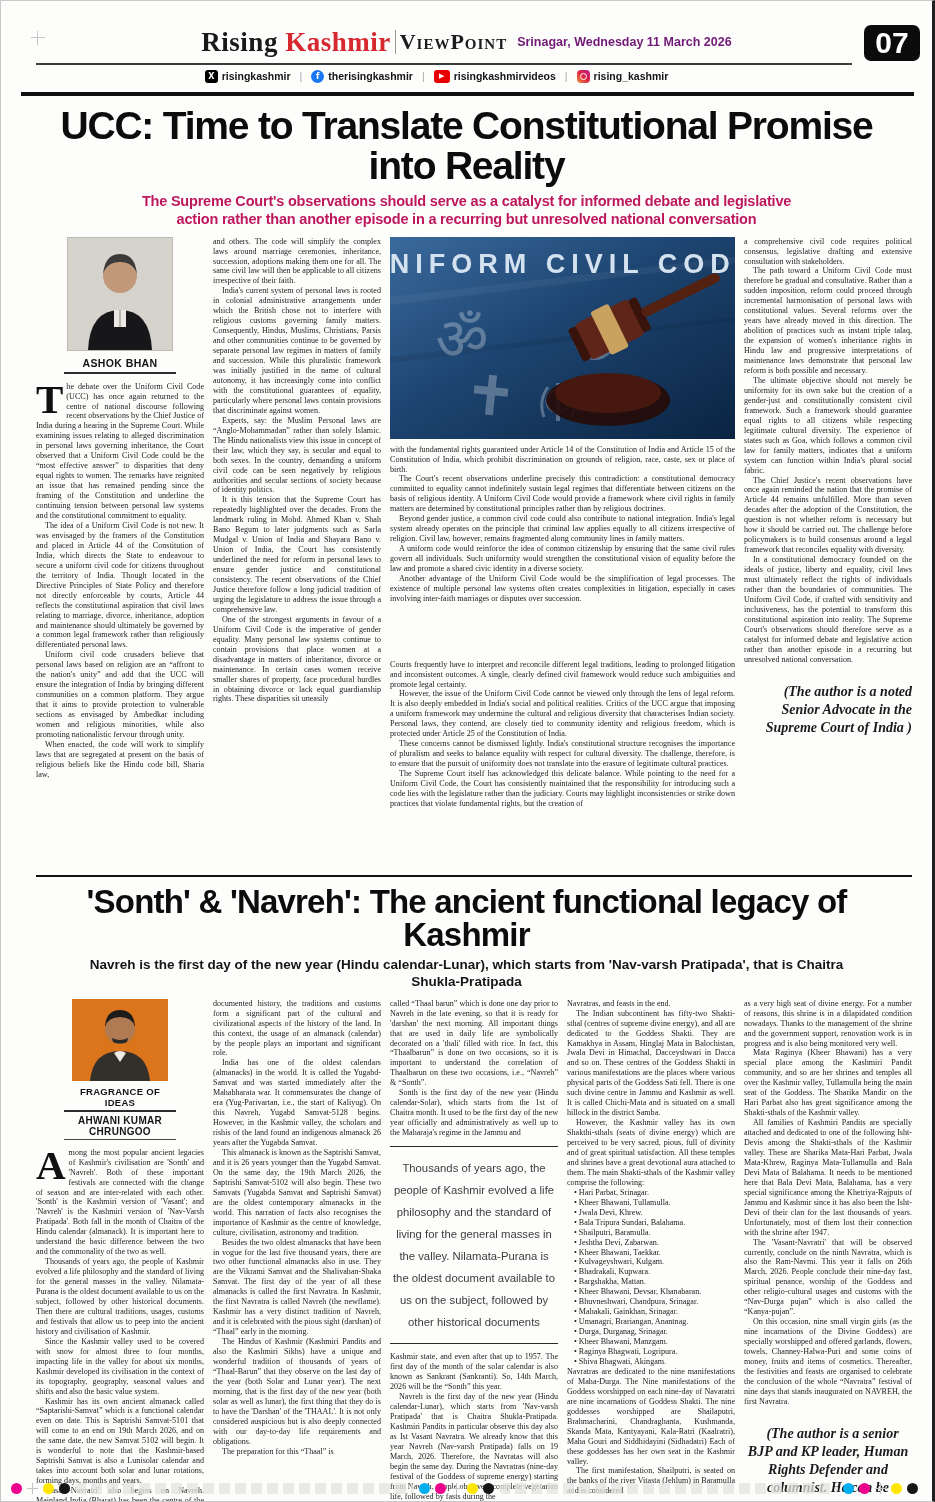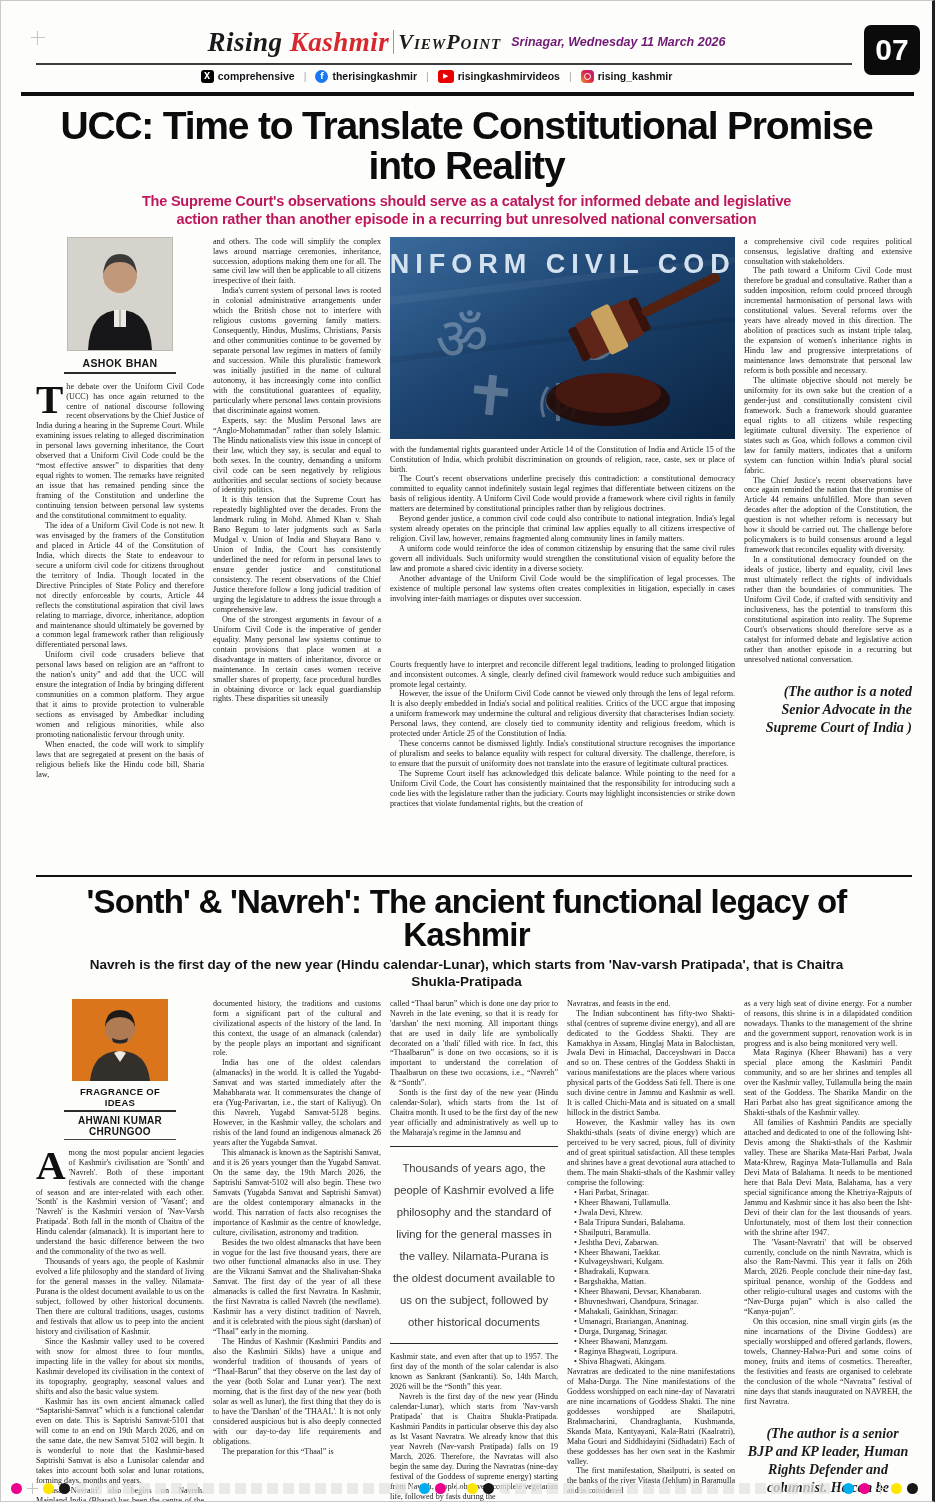--- a/index.html
+++ b/index.html
@@ -13,40 +13,40 @@
   .marks{position:absolute;bottom:6px;left:10px;right:14px;height:14px;display:flex;align-items:center;gap:5px;}
   .dot{width:11px;height:11px;border-radius:50%;flex:0 0 auto;}
   .dot.c{background:#00aeef}.dot.m{background:#ec008c}.dot.y{background:#ffe600}.dot.k{background:#161616}
   .mcross{position:relative;width:11px;height:11px;flex:0 0 auto;}
   .mcross::before{content:"";position:absolute;left:0;right:0;top:5px;height:1px;background:#c4c4c4;}
   .mcross::after{content:"";position:absolute;top:0;bottom:0;left:5px;width:1px;background:#c4c4c4;}
   .strip{flex:1 1 auto;height:11px;border-radius:6px;opacity:.75;
          background:repeating-linear-gradient(90deg,#e3e3e1 0 11px,transparent 11px 16px);}
   
   .header{padding-top:24px;}
-  .masthead{display:flex;justify-content:center;align-items:center;gap:4px;height:34px;font-style:italic;}
+  .masthead{display:flex;justify-content:center;align-items:center;gap:4px;height:34px;}
   .brand{font-family:"Liberation Serif",serif;font-size:27px;font-weight:600;letter-spacing:.5px;}
   .brand .b1{color:#191919}.brand .b2{color:#d6282e}
   .vline{width:1px;height:24px;background:#9a9a9a;}
   .section-name{font-family:"Liberation Serif",serif;font-variant:small-caps;font-weight:700;font-size:22px;letter-spacing:1px;color:#1c1c1c;}
   .dateline{font-family:"Liberation Sans",sans-serif;font-weight:bold;font-size:12.5px;color:#701a75;padding-left:6px;}
   .head-rule{height:2px;background:#3c3c3c;margin:4px 80px 0 35px;}
   .social-row{display:flex;justify-content:center;align-items:center;gap:9px;height:22px;margin-right:60px;
               font-family:"Liberation Sans",sans-serif;font-weight:bold;font-size:10.5px;color:#151515;}
   .s-item{display:inline-flex;align-items:center;gap:4px;}
   .s-sep{color:#aaa;font-weight:normal;}
   .s-icon{display:inline-flex;align-items:center;justify-content:center;width:13px;height:13px;border-radius:50%;
           color:#fff;font-size:8px;font-weight:bold;font-family:"DejaVu Sans",sans-serif;}
   .s-x{background:#000;border-radius:3px;}
   .s-fb{background:#1877f2;}
   .s-yt{background:#e60000;border-radius:3px;width:16px;font-size:7px;}
   .s-ig{background:linear-gradient(45deg,#f09433,#dc2743,#bc1888);border-radius:4px;position:relative;}
   .s-ig::before{content:"";position:absolute;inset:3px;border:1.2px solid #fff;border-radius:50%;}
   .thick-bar{height:4px;background:#0f0f0f;margin:5px 18px 0 20px;}
-  .pageno{position:absolute;top:24px;right:12px;width:56px;height:50px;background:#0b0b0b;color:#fff;
+  .pageno{position:absolute;top:24px;right:12px;width:56px;height:36px;background:#0b0b0b;color:#fff;
           display:flex;align-items:center;justify-content:center;font-family:"Liberation Sans",sans-serif;
           font-size:30px;font-weight:900;border-radius:7px;}
   
   .headline1{margin:10px 22px 2px;text-align:center;font-family:"Liberation Sans",sans-serif;
              font-weight:800;font-size:39px;line-height:1.02;letter-spacing:-1.2px;color:#0c0c0c;}
   .subtitle1{margin:6px auto 4px;width:660px;text-align:center;font-family:"Liberation Sans",sans-serif;
              font-weight:700;font-size:14.5px;line-height:1.28;letter-spacing:-.2px;color:#be185d;}
   .headline2{margin:8px 22px 2px;text-align:center;font-family:"Liberation Sans",sans-serif;
              font-weight:800;font-size:33px;line-height:1.02;letter-spacing:-.8px;color:#0c0c0c;}
   .subtitle2{margin:5px auto 2px;width:780px;text-align:center;font-family:"Liberation Sans",sans-serif;
@@ -95,21 +95,21 @@
     <div class="masthead">
       <span class="brand"><span class="b1">Rising</span> <span class="b2">Kashmir</span></span>
       <span class="vline"></span>
       <span class="section-name">ViewPoint</span>
       <span class="dateline">Srinagar,  Wednesday 11 March 2026</span>
     </div>
     <div class="head-rule"></div>
     <div class="social-row">
       <span class="s-item">
         <span class="s-icon s-x">X</span>
-        <span>comprehensive</span>
+        <span>risingkashmir</span>
       </span>
       <span class="s-sep">|</span>
       <span class="s-item">
         <span class="s-icon s-fb">f</span>
         <span>therisingkashmir</span>
       </span>
       <span class="s-sep">|</span>
       <span class="s-item">
         <span class="s-icon s-yt">▶</span>
         <span>risingkashmirvideos</span>

